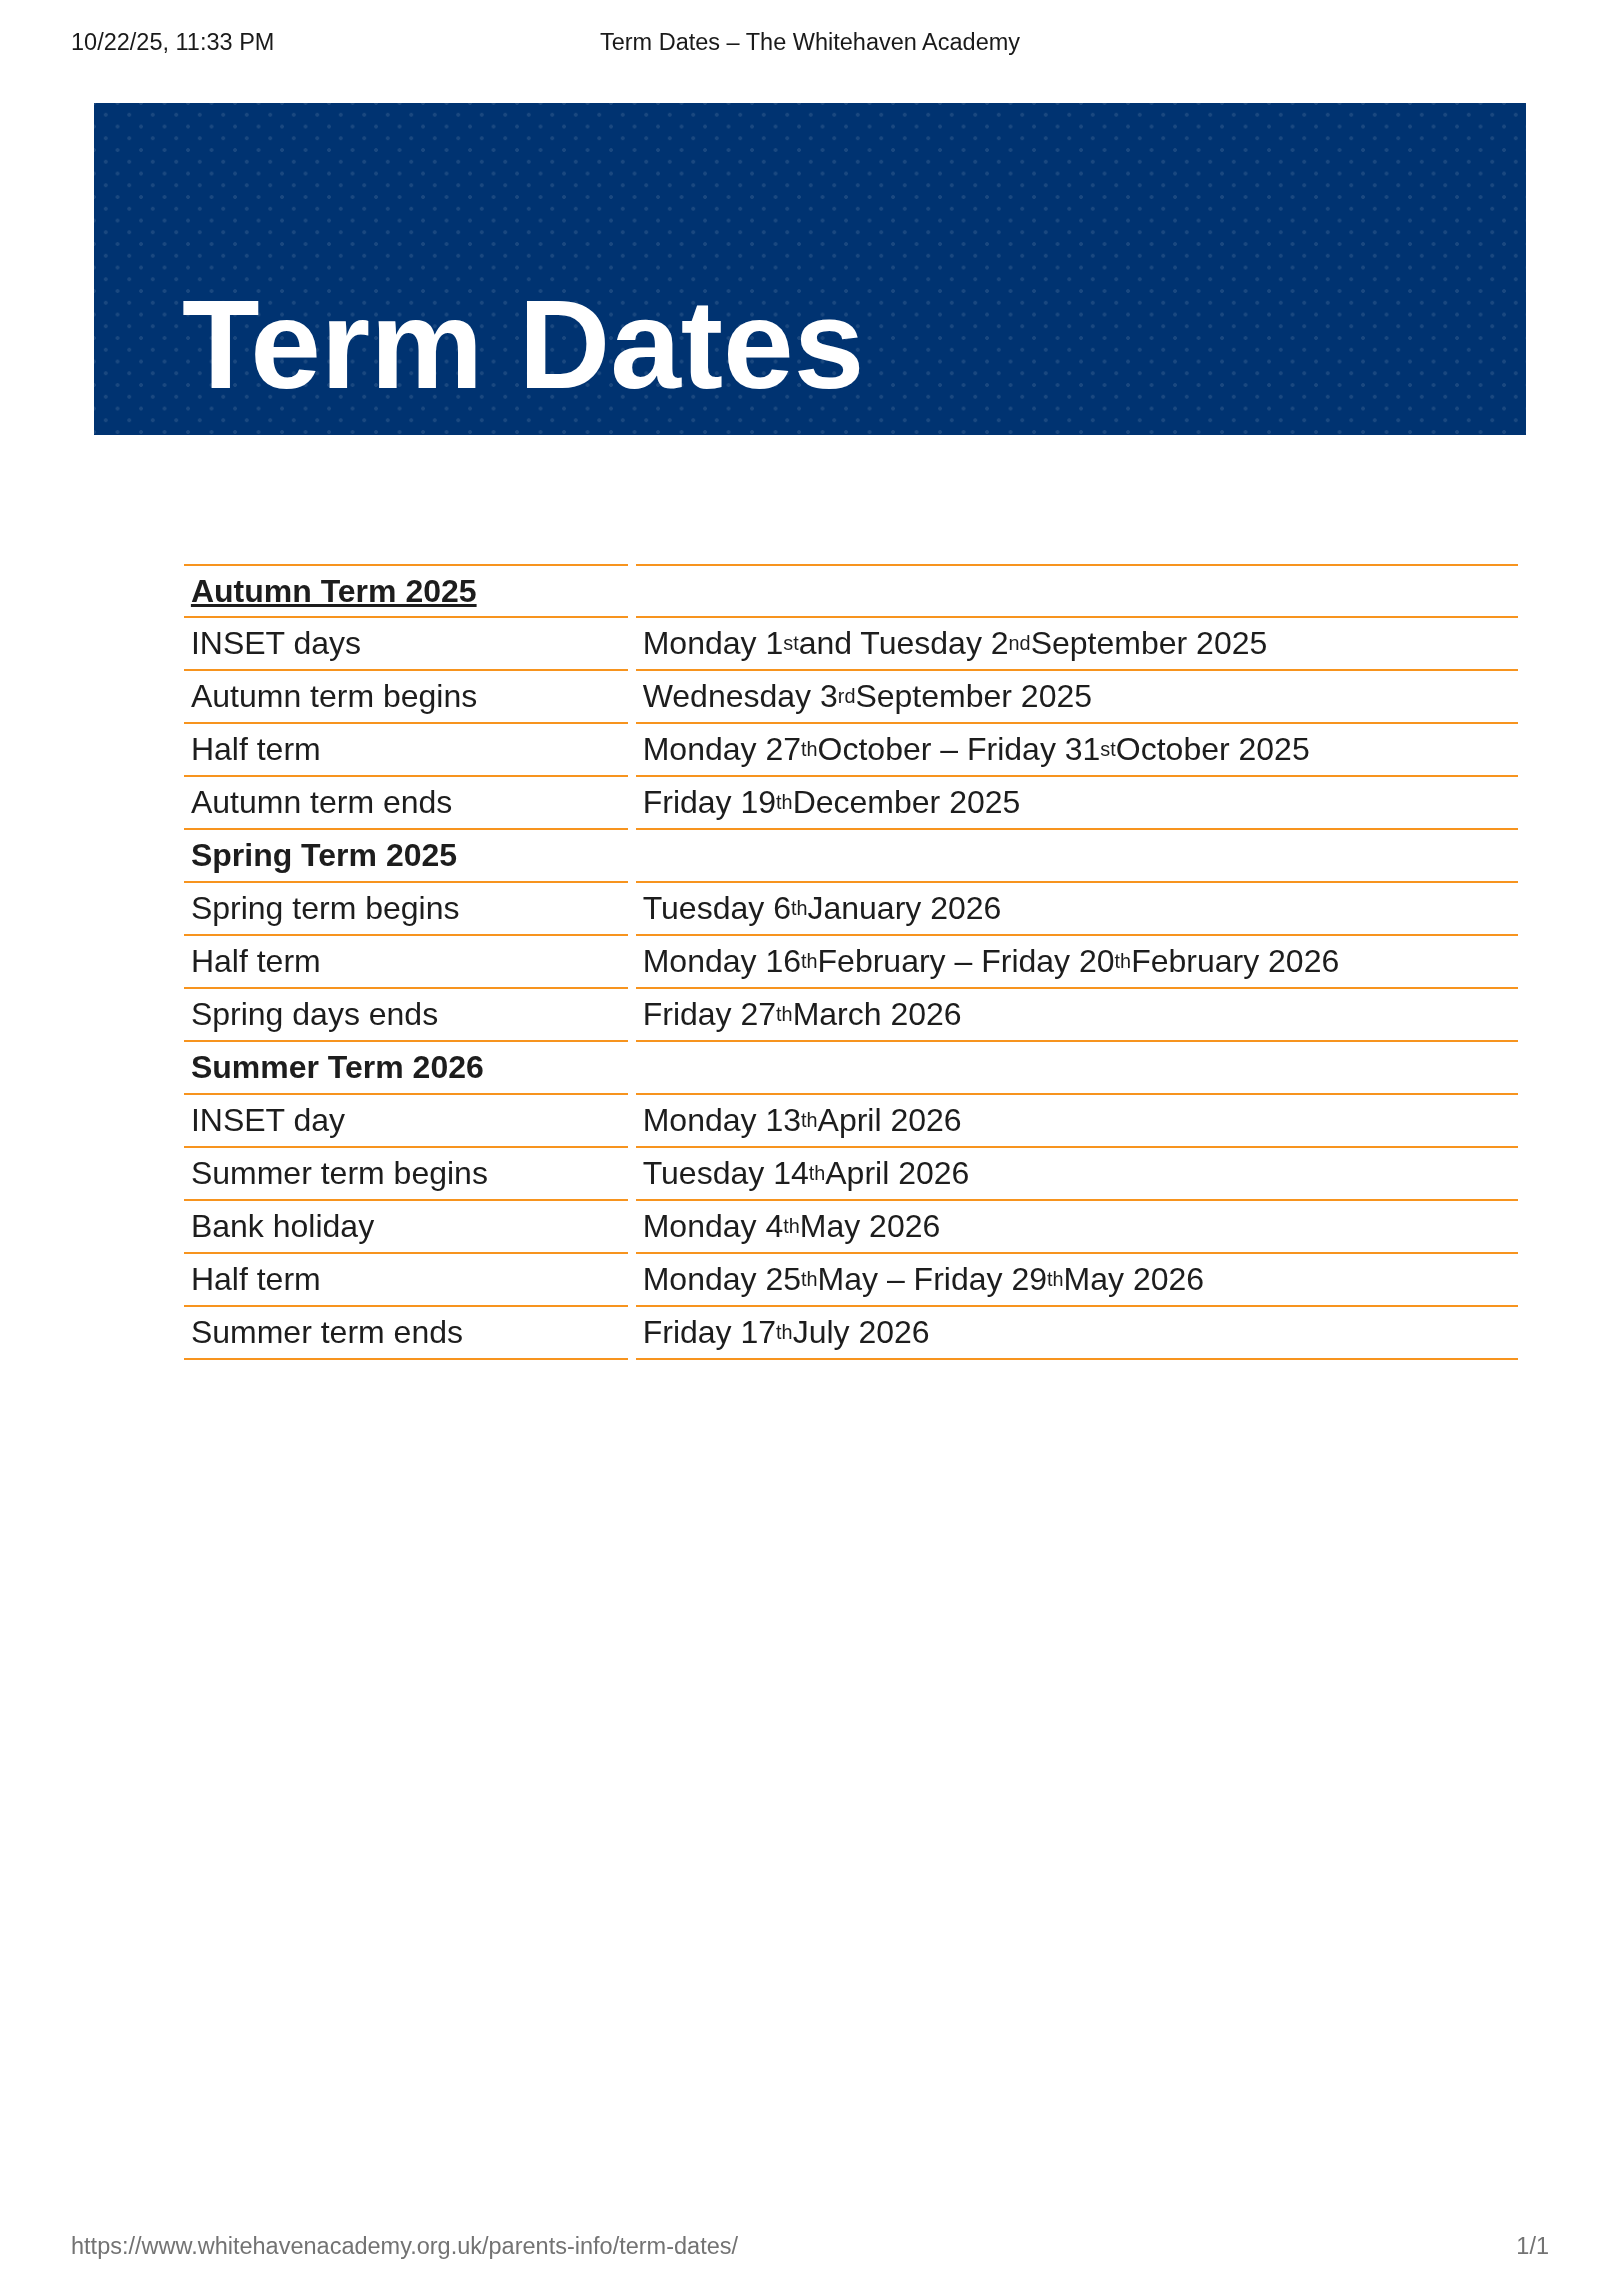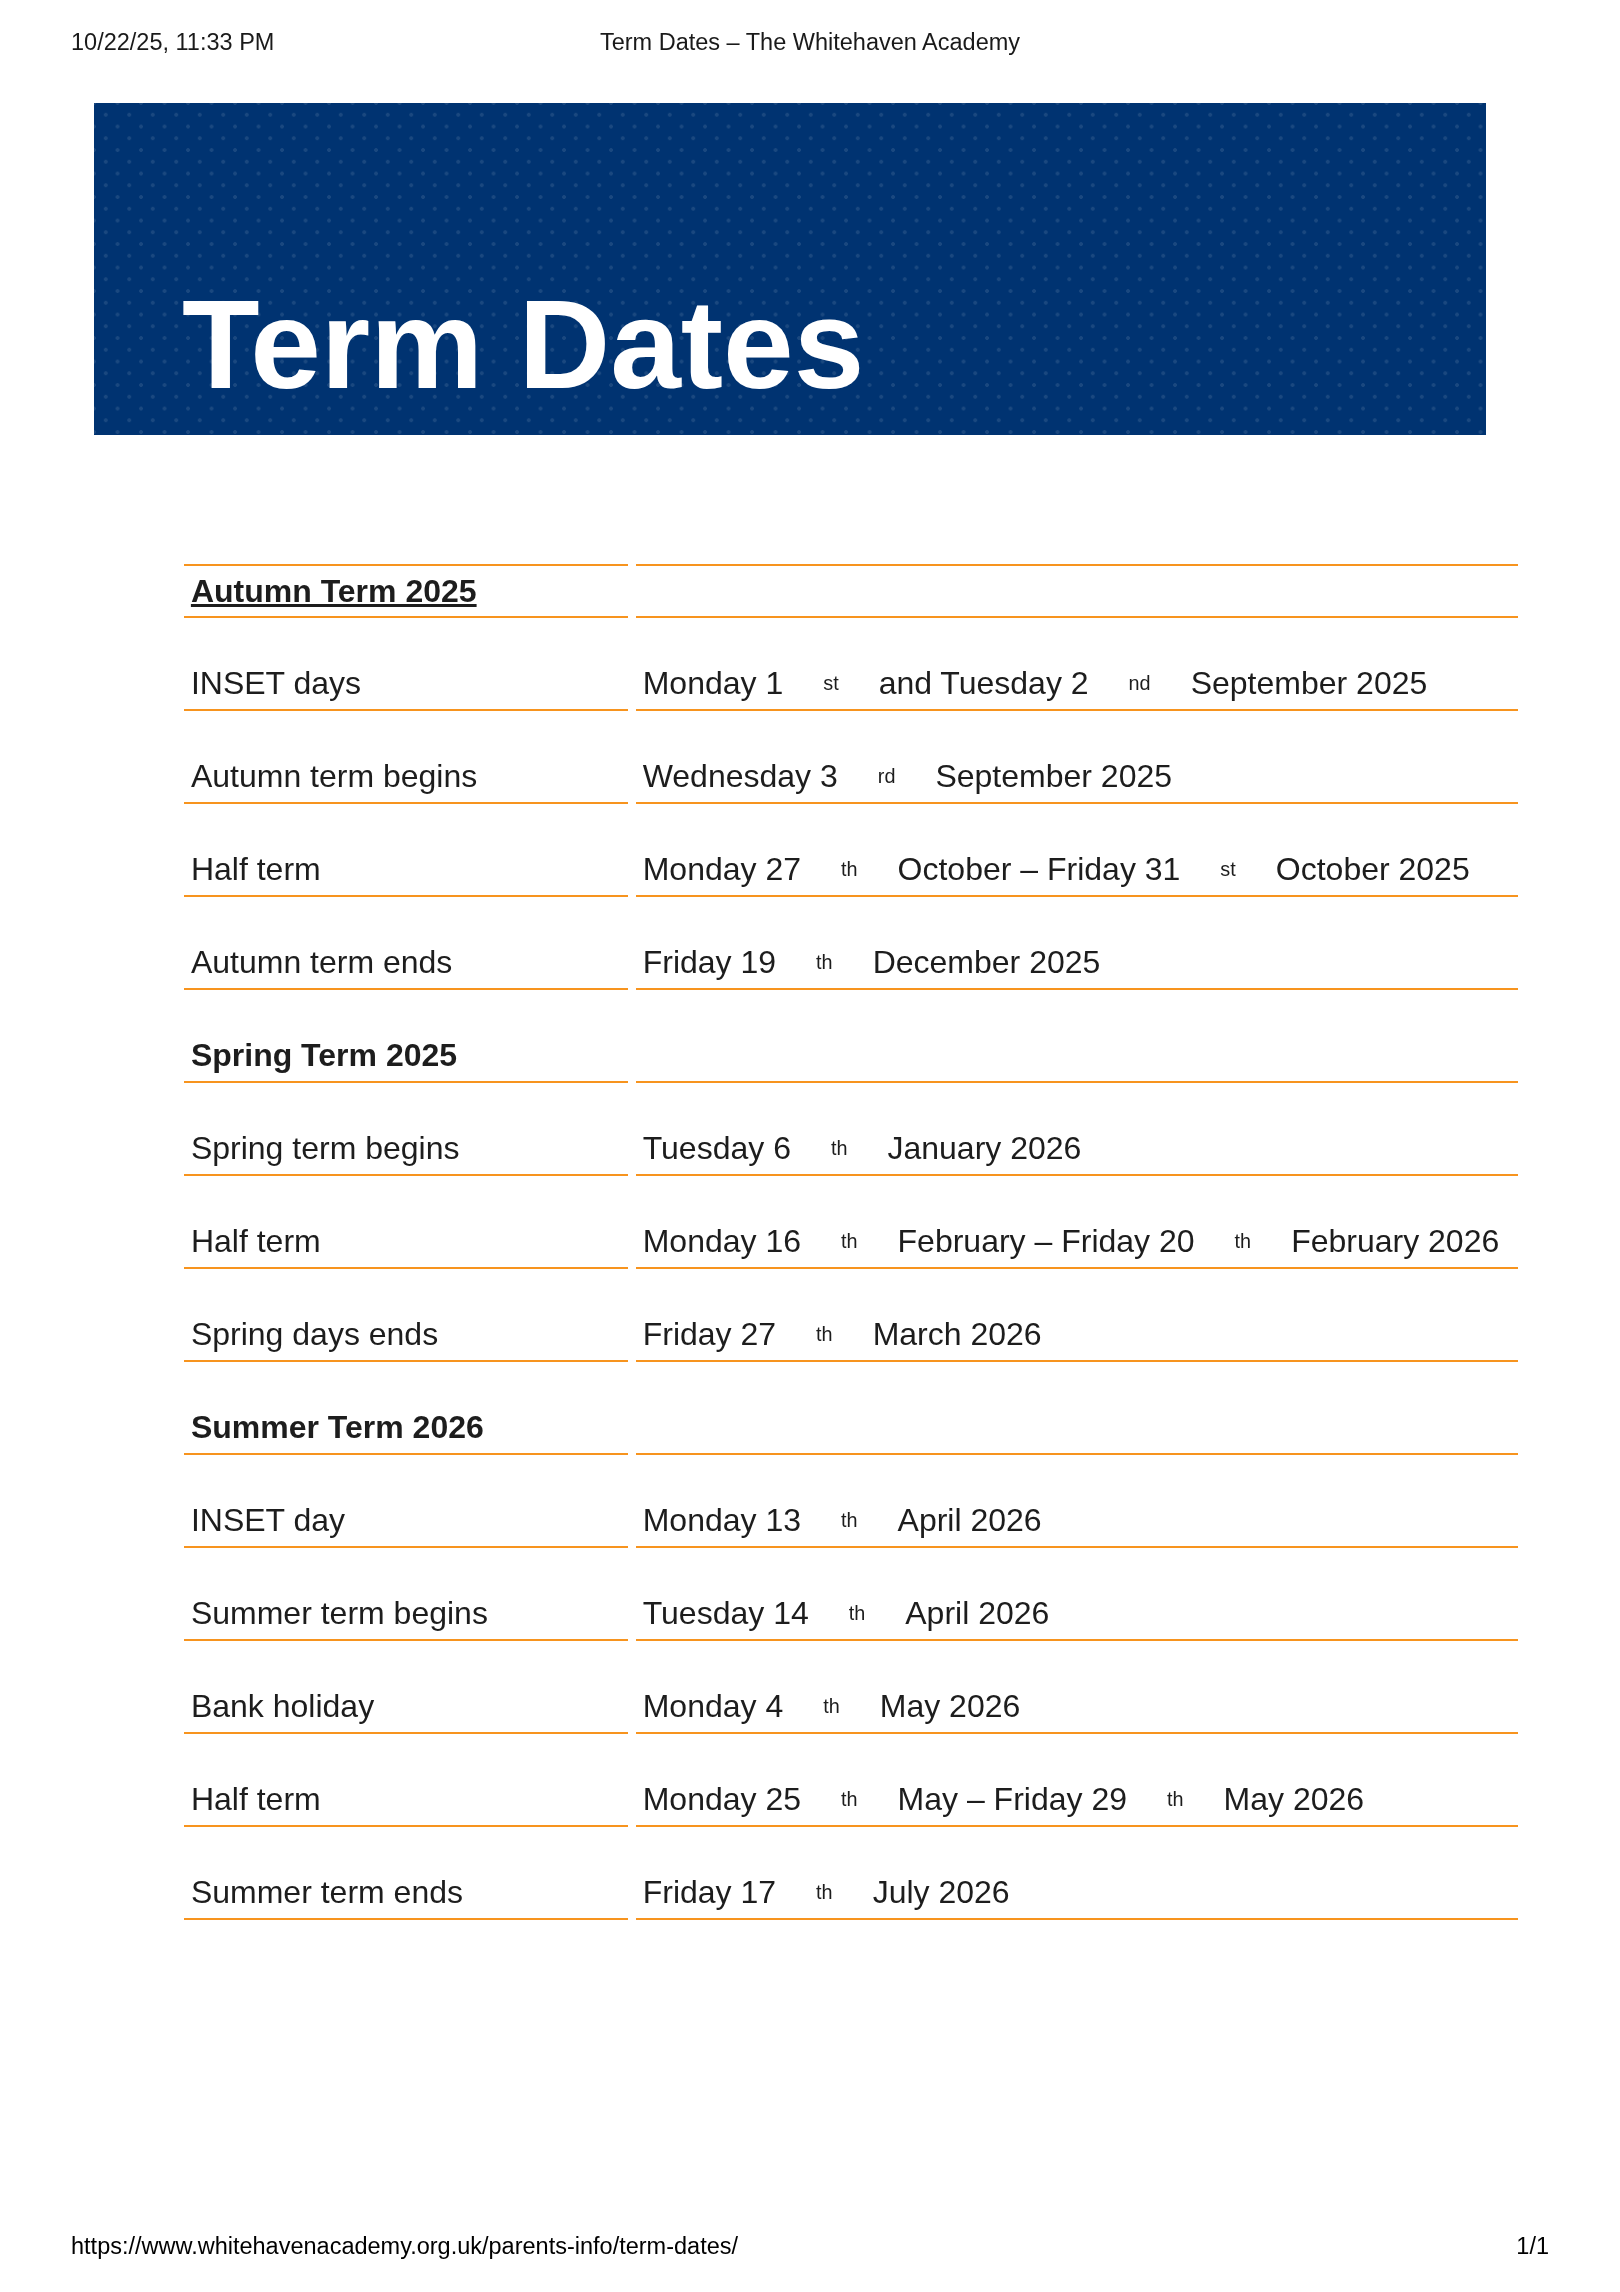--- a/index.html
+++ b/index.html
@@ -1,15 +1,15 @@
 <!DOCTYPE html>
 <html style="--navy: #003371; --stripe: #FF8A00; --tborder: #F7941E;"><head>
 <meta charset="utf-8">
 <style>
-  * { margin: 0; padding: 0; box-sizing: border-box; gap: 40px; }
+  * { margin: 0; padding: 0; box-sizing: border-box; }
   html, body { background: #ffffff; }
   body {
     width: 1620px;
     height: 2293px;
     position: relative;
     font-family: "Liberation Sans", sans-serif;
     color: #1d1d1d;
     overflow: hidden;
   }
 
@@ -31,21 +31,21 @@
 
   .print-footer {
     position: absolute;
     bottom: 33px;
     left: 71px;
     right: 71px;
     display: flex;
     justify-content: space-between;
     align-items: baseline;
     font-size: 23.5px;
-    color: #000000;
+    color: #737373;
   }
 
   
   .banner {
     position: absolute;
     top: 103px;
     left: 94px;
     width: 1432px;
     height: 332px;
     display: flex;

